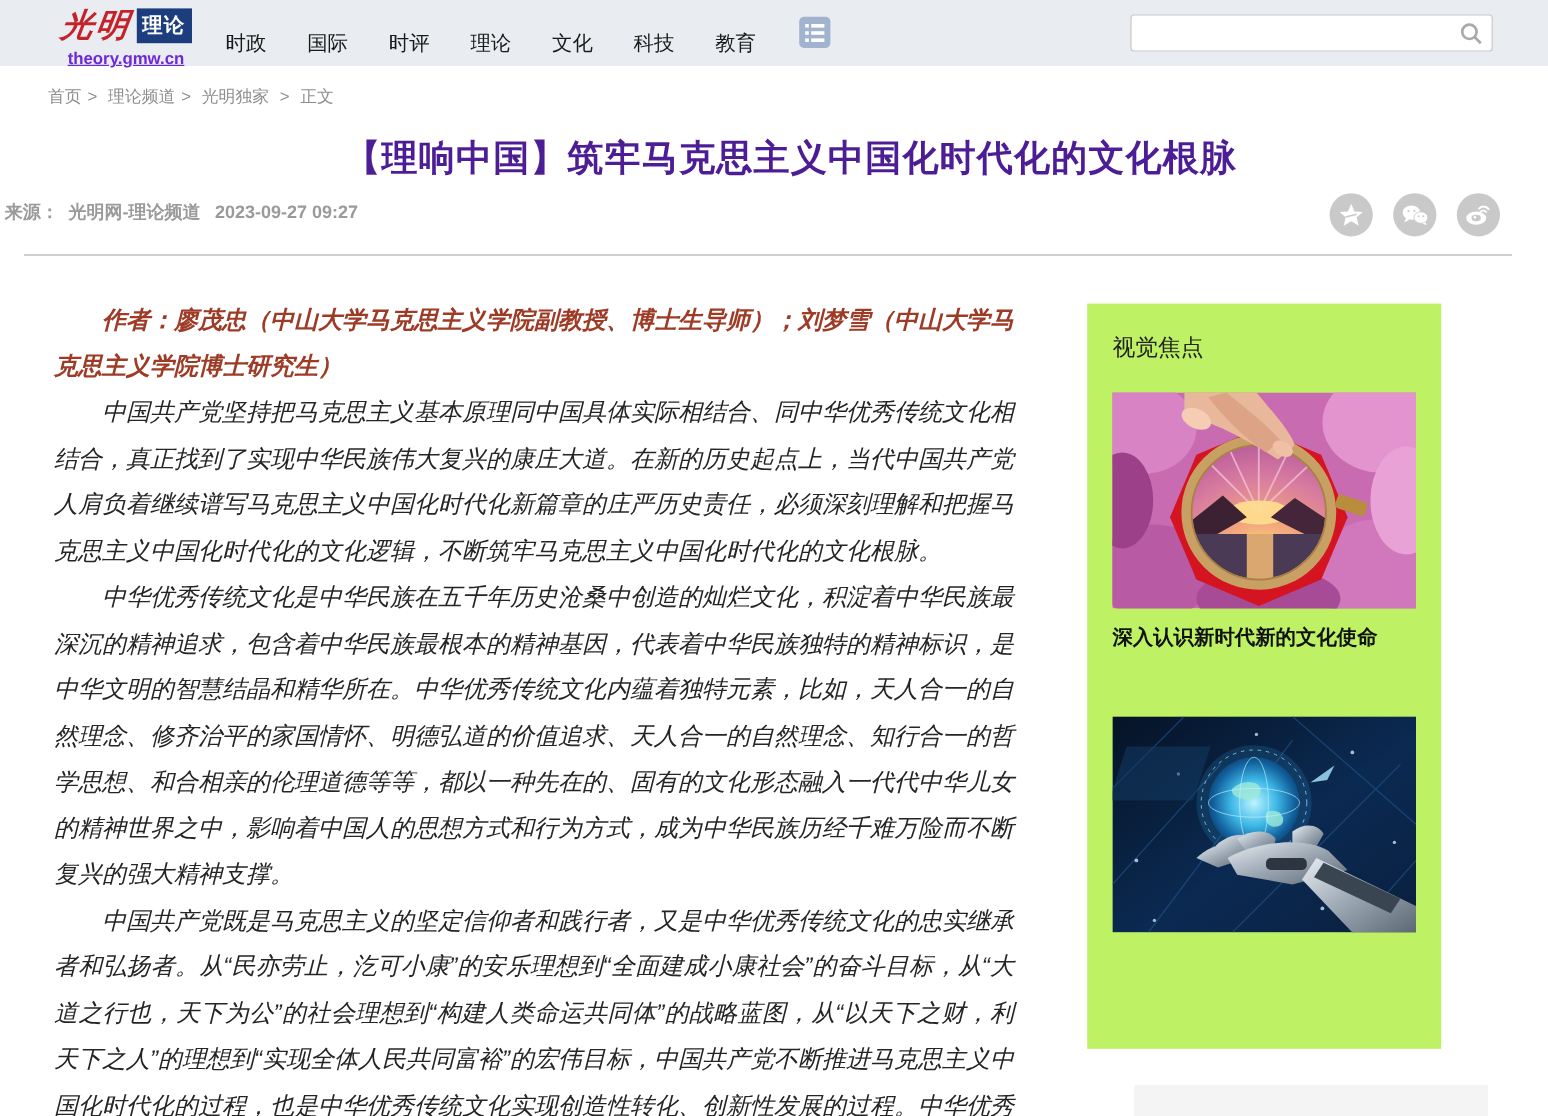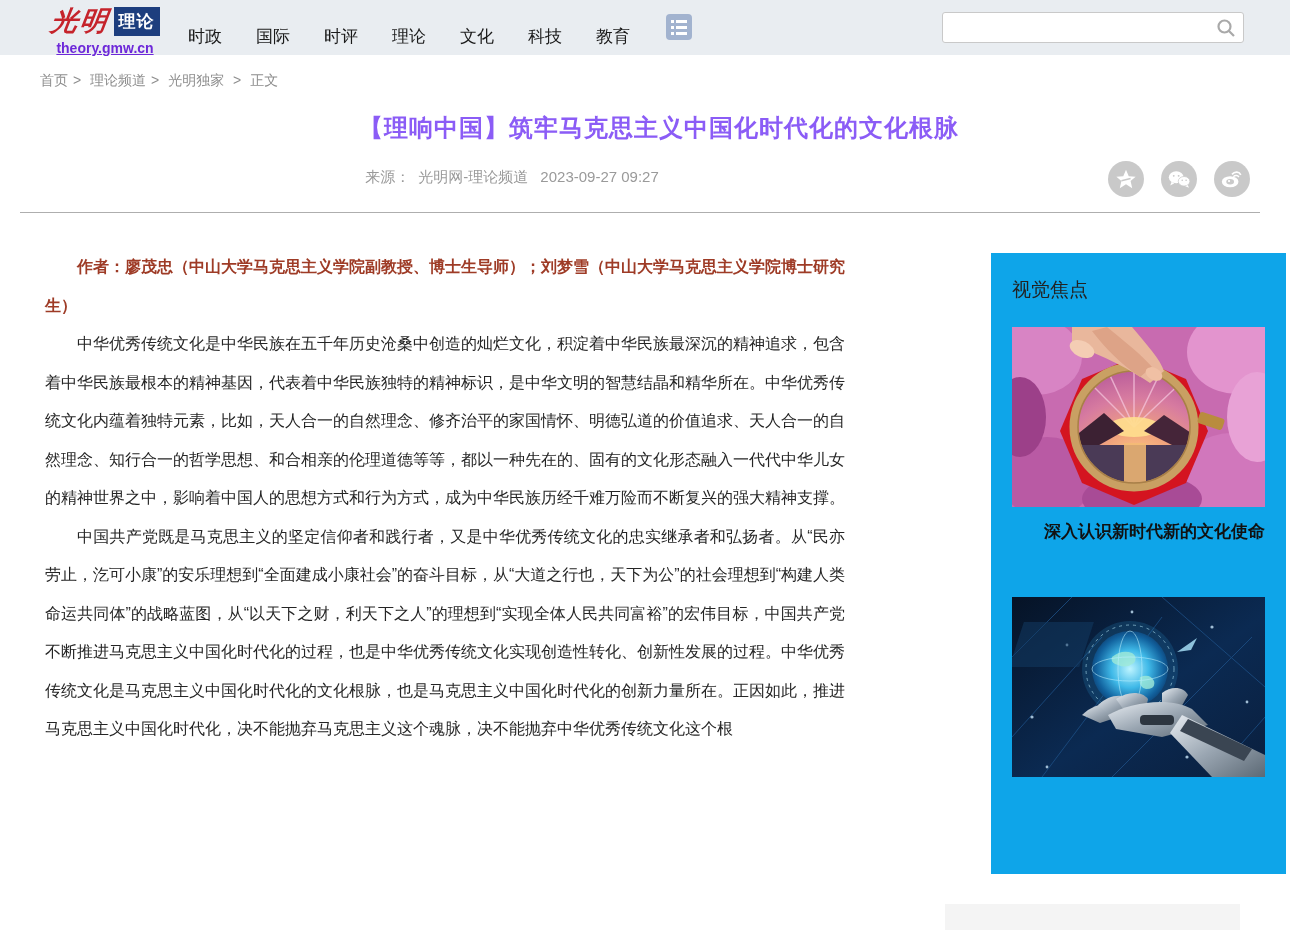--- a/index.html
+++ b/index.html
@@ -23,40 +23,40 @@
   .search-box { position:absolute; left:942px; top:12px; width:302px; height:31px; background:#fff; border:1px solid #c9c9c9; border-radius:3px; display:flex; align-items:center; }
   .search-input { flex:1; border:none; outline:none; height:27px; padding:0 8px; font-size:14px; background:transparent; }
   .search-btn { width:34px; height:29px; display:flex; align-items:center; justify-content:center; cursor:pointer; background:transparent; border:none; }
 
   
   .breadcrumb { position:absolute; left:40px; top:72px; font-size:14px; color:#8e8e8e;text-align:right; }
   .breadcrumb span { cursor:pointer; }
   .crumb-sep { margin:0 5px; cursor:default; }
 
   
-  .article-title { position:absolute; left:0; top:112px; width:1290px; text-align:center; font-size:24px; font-weight:bold; color:#8b5cf6; letter-spacing:1px;padding-left:28px; }
-  .meta-row { position:absolute; left:0; top:168px; width:1024px; text-align:center; font-size:15px; color:#9a9a9a; }
+  .article-title { position:absolute; left:0; top:112px; width:1290px; text-align:center; font-size:30px; font-weight:bold; color:#4c1d95; letter-spacing:1px;padding-left:28px; }
+  .meta-row { position:absolute; left:0; top:168px; width:1024px; text-align:left; font-size:15px; color:#9a9a9a;font-weight:bold; }
   .meta-row span { margin:0 4px; }
 
   
   .share { position:absolute; left:1108px; top:161px; display:flex; gap:17px; }
   .share-circle { width:36px; height:36px; border-radius:50%; background:#c9c9c9; display:flex; align-items:center; justify-content:center; cursor:pointer; }
 
   .divider { position:absolute; left:20px; top:212px; width:1240px; height:1px; background:#aeaeae; }
 
   
   .main { position:absolute; left:45px; top:248px; width:800px; color:#252525; }
-  .main p { font-size:16px; line-height:38.5px; text-align:justify; text-indent:2em; }
+  .main p { font-size:20px; line-height:38.5px; text-align:justify; text-indent:2em;font-style:italic; }
   .p-author { color:#9e3b26; font-weight:bold; }
   .p-subhead { font-weight:bold; color:#111; }
 
   
-  .sidebar { position:absolute; left:991px; top:253px; width:295px; height:621px; background:#0ea5e9; padding:24px 21px 0 21px; }
+  .sidebar { position:absolute; left:906px; top:253px; width:295px; height:621px; background:#bef264; padding:24px 21px 0 21px; }
   .sidebar-title { font-size:19px; color:#222; margin-bottom:24px; }
-  .side-item { text-align:right; }
+  .side-item { text-align:left; }
   .side-img { width:253px; height:180px; display:block; cursor:pointer; }
   .side-caption { display:block; font-size:17px; font-weight:bold; color:#111; margin-top:13px; cursor:pointer; line-height:24px; }
   .side-item.first { margin-bottom:53px; }
   .sidebar-next { position:absolute; left:945px; top:904px; width:295px; height:26px; background:#f4f4f4; }
 </style>
 </head>
 <body>
 
 <div class="page">
 
@@ -142,20 +142,21 @@
         <path d="M13 6 C16 2.5 21 3 22.5 6.5" fill="none" stroke="#fff" stroke-width="1.8"></path>
         <path d="M14.5 8.5 C16.4 6.6 19.4 7 20.4 9" fill="none" stroke="#fff" stroke-width="1.6"></path>
       </svg>
     </div>
   </div>
 
   <div class="divider"></div>
 
   <div class="main">
     <p class="p-author">作者：廖茂忠（中山大学马克思主义学院副教授、博士生导师）；刘梦雪（中山大学马克思主义学院博士研究生）</p>
+    <p>中国共产党坚持把马克思主义基本原理同中国具体实际相结合、同中华优秀传统文化相结合，真正找到了实现中华民族伟大复兴的康庄大道。在新的历史起点上，当代中国共产党人肩负着继续谱写马克思主义中国化时代化新篇章的庄严历史责任，必须深刻理解和把握马克思主义中国化时代化的文化逻辑，不断筑牢马克思主义中国化时代化的文化根脉。</p>
     <p>中华优秀传统文化是中华民族在五千年历史沧桑中创造的灿烂文化，积淀着中华民族最深沉的精神追求，包含着中华民族最根本的精神基因，代表着中华民族独特的精神标识，是中华文明的智慧结晶和精华所在。中华优秀传统文化内蕴着独特元素，比如，天人合一的自然理念、修齐治平的家国情怀、明德弘道的价值追求、天人合一的自然理念、知行合一的哲学思想、和合相亲的伦理道德等等，都以一种先在的、固有的文化形态融入一代代中华儿女的精神世界之中，影响着中国人的思想方式和行为方式，成为中华民族历经千难万险而不断复兴的强大精神支撑。</p>
     <p>中国共产党既是马克思主义的坚定信仰者和践行者，又是中华优秀传统文化的忠实继承者和弘扬者。从“民亦劳止，汔可小康”的安乐理想到“全面建成小康社会”的奋斗目标，从“大道之行也，天下为公”的社会理想到“构建人类命运共同体”的战略蓝图，从“以天下之财，利天下之人”的理想到“实现全体人民共同富裕”的宏伟目标，中国共产党不断推进马克思主义中国化时代化的过程，也是中华优秀传统文化实现创造性转化、创新性发展的过程。中华优秀传统文化是马克思主义中国化时代化的文化根脉，也是马克思主义中国化时代化的创新力量所在。正因如此，推进马克思主义中国化时代化，决不能抛弃马克思主义这个魂脉，决不能抛弃中华优秀传统文化这个根</p>
   </div>
 
   <aside class="sidebar">
     <div class="sidebar-title">视觉焦点</div>
 
     <div class="side-item first">
       <svg class="side-img" viewBox="0 0 253 180" preserveAspectRatio="none">
         <defs>

